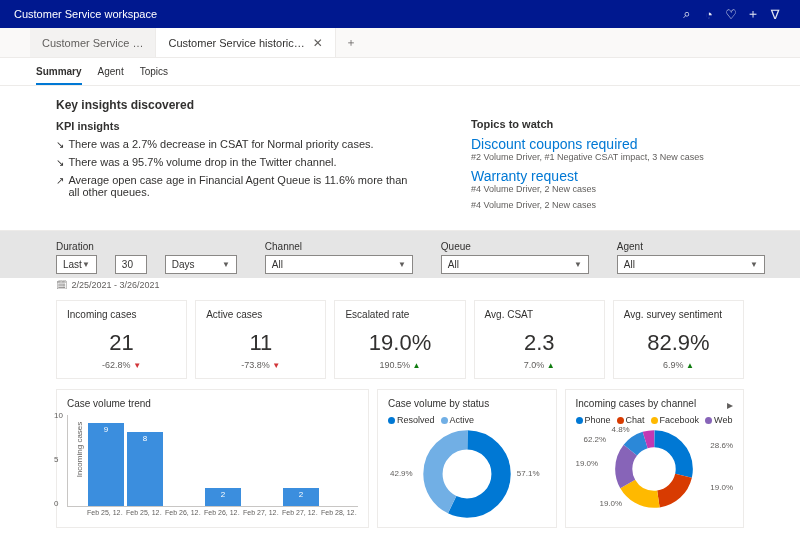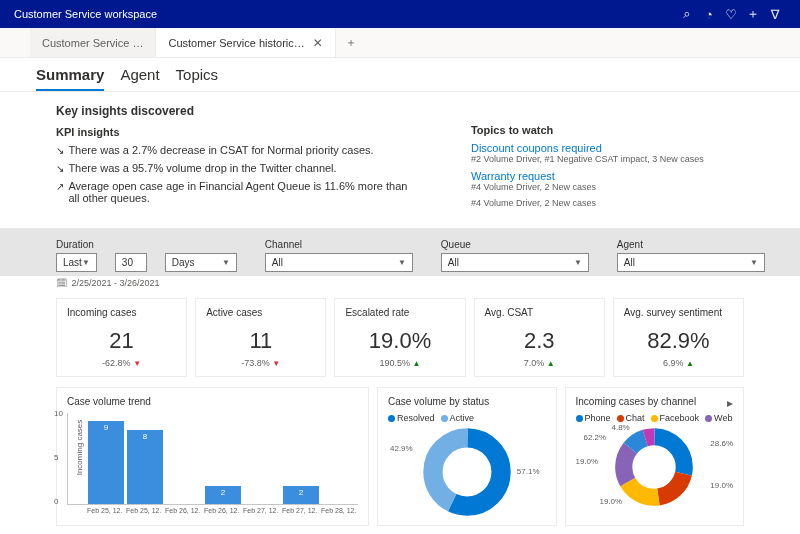--- a/index.html
+++ b/index.html
@@ -43,32 +43,32 @@
   }
   .tab.active { background: #fff; color: #323130; }
   .tab .x { margin-left: 8px; font-size: 12px; color: #605e5c; }
   .tab.new { width: 30px; justify-content: center; background: transparent; border-right: none; }
   .content { background: #fff; padding: 0 0 0 0; height: calc(534px - 58px); overflow-y: auto; }
   .subtabs {
     display: flex;
     gap: 16px;
     padding: 8px 36px 0;
     border-bottom: 1px solid #edebe9;
-    font-size: 15px;
+    font-size: 10px;
   }
   .subtab { padding-bottom: 6px; cursor: pointer; color: #323130; }
   .subtab.active { border-bottom: 2px solid #0078d4; font-weight: 600; }
   .insights { display: flex; padding: 12px 56px 14px; gap: 60px; }
   .insights h3 { font-size: 12px; font-weight: 600; margin-bottom: 8px; }
   .insights h4 { font-size: 11px; font-weight: 600; margin-bottom: 6px; }
   .kpi-line { font-size: 11px; margin-bottom: 6px; display: flex; align-items: baseline; gap: 4px; }
   .arrow { font-size: 10px; }
   .arrow.down { color: #323130; }
   .arrow.up { color: #323130; }
-  .topic-link { color: #0078d4; font-size: 11px; cursor: pointer; }
+  .topic-link { color: #0078d4; font-size: 14px; cursor: pointer; }
   .topic-sub { color: #605e5c; font-size: 9px; margin-bottom: 6px; }
   .filters {
     display: flex;
     padding: 10px 56px 4px;
     gap: 28px;
     border-top: 1px solid #edebe9;
     background: #e5e5e5;
   }
   .filter { display: flex; flex-direction: column; gap: 3px; }
   .filter-label { font-size: 10px; color: #323130; }
@@ -309,21 +309,21 @@
             <span class="dot" style="background:#71afe5"></span>
             <span>Active</span>
           </div>
       </div>
       <div style="position:relative;width:100%">
         <svg class="donut" width="90" height="90" viewBox="0 0 42 42">
           <circle cx="21" cy="21" r="15.9" fill="transparent" stroke="#0078d4" stroke-width="9" stroke-dasharray="57.1 42.9" stroke-dashoffset="25"></circle>
           <circle cx="21" cy="21" r="15.9" fill="transparent" stroke="#71afe5" stroke-width="9" stroke-dasharray="42.9 57.1" stroke-dashoffset="-32.1"></circle>
         </svg>
         <span class="donut-labels" style="position:absolute;right:6px;top:40px">57.1%</span>
-        <span class="donut-labels" style="position:absolute;left:2px;top:17px">42.9%</span>
+        <span class="donut-labels" style="position:absolute;left:2px;top:40px">42.9%</span>
       </div>
     </div>
 
     <div class="chartbox sm">
       <div class="chart-title"><span>Incoming cases by channel</span><span class="more-icon">▸</span></div>
       <div class="legend">
         <div class="legend-item">
             <span class="dot" style="background:#0078d4"></span>
             <span>Phone</span>
           </div>

